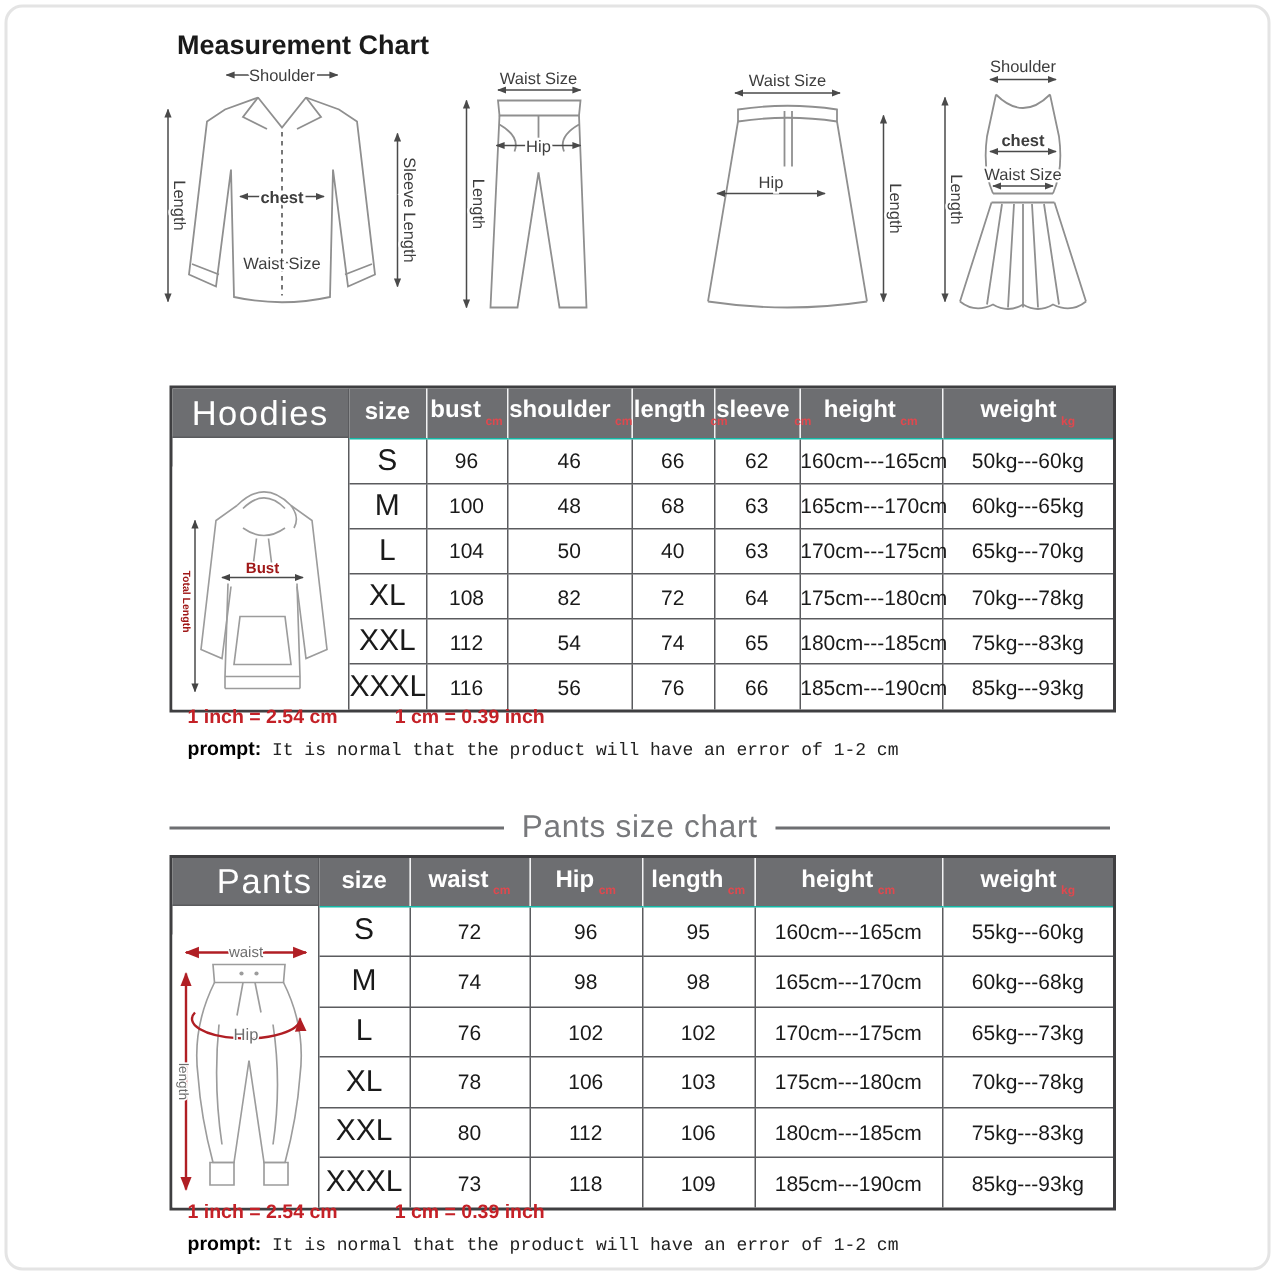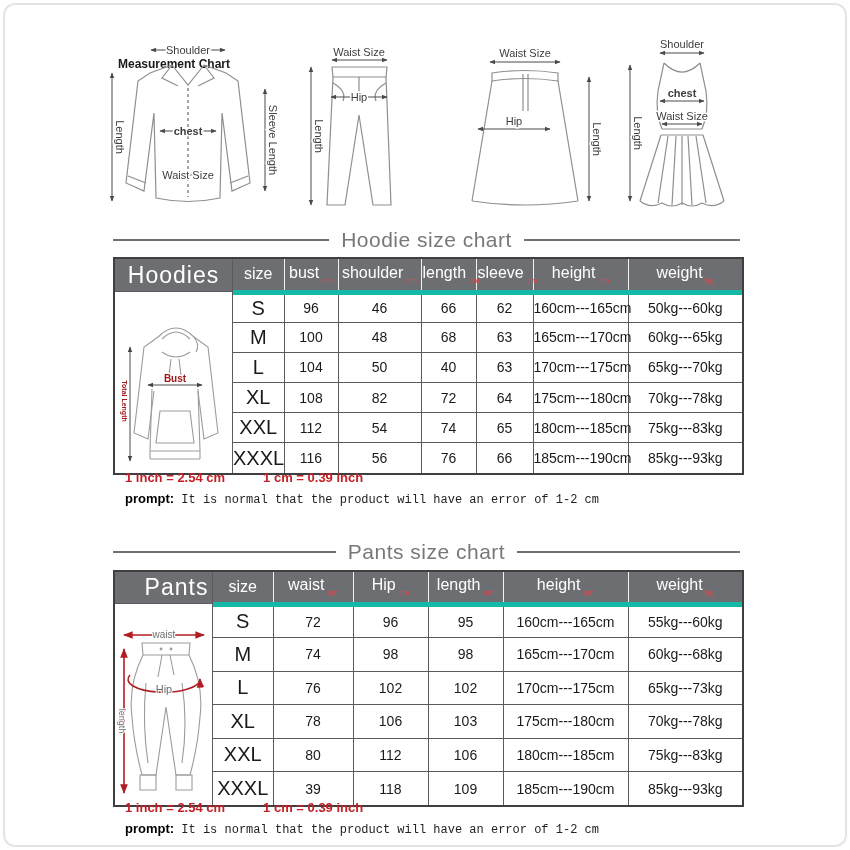--- a/index.html
+++ b/index.html
@@ -1,21 +1,21 @@
 <!DOCTYPE html>
 <html><head>
 <meta charset="utf-8">
 <style>
   html,body{margin:0;padding:0;background:#fff;}
   #canvas{position:relative;width:850px;height:850px;background:#fff;overflow:hidden;
           font-family:"Liberation Sans",sans-serif;color:#111;}
   .frame{position:absolute;inset:3px;border:2px solid #e4e4e4;border-radius:12px;pointer-events:none;}
 
   
-  .page-title{position:absolute;left:118px;top:20px;font-size:12px;font-weight:bold;color:#1a1a1a;margin-top:37px;}
+  .page-title{position:absolute;left:118px;top:20px;font-size:18px;font-weight:bold;color:#1a1a1a;}
 
   
   .diag{position:absolute;top:33px;}
   .dlab{font-size:11px;fill:#3d3d3d;paint-order:stroke;stroke:#ffffff;stroke-width:3px;
         font-family:"Liberation Sans",sans-serif;}
   .dlab.b{font-weight:bold;}
   .garment{fill:none;stroke:#8f8f8f;stroke-width:1.2;}
   .dim{stroke:#4a4a4a;stroke-width:1;fill:none;}
   .dash{stroke-dasharray:3,3;}
 
@@ -32,22 +32,22 @@
   .pants-chart .col-left{width:97px;}
   .product-head{background:#6d6e71;color:#fff;display:flex;align-items:center;justify-content:center;
                 font-size:23px;letter-spacing:1px;border-bottom:1px solid #5a5b5e;box-sizing:border-box;}
   .hoodie-chart .product-head{height:33px;}
   .pants-chart .product-head{height:32px;padding-left:26px;}
   .img-cell{flex:1;display:flex;align-items:center;justify-content:center;background:#fff;}
 
   table.sizes{border-collapse:collapse;table-layout:fixed;}
   .t-hoodie{width:509px;}
   .t-pants{width:529px;}
-  table.sizes th{background:#6d6e71;color:#fff;font-weight:normal;font-size:16px;
-                 border-left:1px solid #f2f2f3;border-bottom:5px solid #14b8a6;box-sizing:border-box;
+  table.sizes th{background:#6d6e71;color:#fff;font-weight:bold;font-size:16px;
+                 border-left:1px solid #f2f2f3;border-bottom:1px solid #14b8a6;box-sizing:border-box;
                  white-space:nowrap;}
   .t-hoodie th{height:33px;}
   .t-pants th{height:32px;}
   table.sizes th:first-child{border-left:none;}
   table.sizes th .unit{font-size:8px;color:#e0484e;margin-left:3px;vertical-align:-5px;}
   table.sizes td{border:1px solid #5a5b5e;border-top:none;text-align:center;font-size:14px;
                  padding:0;white-space:nowrap;color:#1a1a1a;}
   table.sizes td:first-child{border-left:none;font-size:20px;}
   table.sizes td:last-child{border-right:none;}
   table.sizes tbody tr:last-child td{border-bottom:none;}
@@ -151,25 +151,20 @@
     <line class="dim" x1="52" y1="20" x2="96" y2="20" marker-start="url(#arD)" marker-end="url(#arD)"></line>
     <text class="dlab" x="74" y="15" text-anchor="middle">Shoulder</text>
     <line class="dim" x1="52" y1="68" x2="96" y2="68" marker-start="url(#arD)" marker-end="url(#arD)"></line>
     <text class="dlab b" x="74" y="64" text-anchor="middle">chest</text>
     <line class="dim" x1="54" y1="91" x2="94" y2="91" marker-start="url(#arD)" marker-end="url(#arD)"></line>
     <text class="dlab" x="74" y="87" text-anchor="middle">Waist Size</text>
     <line class="dim" x1="22" y1="32" x2="22" y2="168" marker-start="url(#arD)" marker-end="url(#arD)"></line>
     <text class="dlab" transform="rotate(90 26 100)" x="26" y="100" text-anchor="middle">Length</text>
   </svg>
 
-  <div class="sec-title" style="top:228px">
-    <span class="line"></span>
-    <span class="txt">Hoodie size chart</span>
-    <span class="line"></span>
-  </div>
 
   <div class="chart hoodie-chart" style="top:257px">
     <div class="col-left">
       <div class="product-head">Hoodies</div>
       <div class="img-cell">
         <svg width="112" height="162" viewBox="0 0 112 162">
           <defs>
             <marker id="arH" viewBox="0 0 10 10" refX="9" refY="5" markerWidth="6" markerHeight="6" orient="auto-start-reverse">
               <path d="M0,1 L10,5 L0,9 z" fill="#444"></path>
             </marker>
@@ -363,21 +358,21 @@
           <tr>
             <td>XXL</td>
             <td>80</td>
             <td>112</td>
             <td>106</td>
             <td>180cm---185cm</td>
             <td>75kg---83kg</td>
           </tr>
           <tr>
             <td>XXXL</td>
-            <td>39</td>
+            <td>73</td>
             <td>118</td>
             <td>109</td>
             <td>185cm---190cm</td>
             <td>85kg---93kg</td>
           </tr>
         </tbody>
     </table>
   </div>
 
   <div class="notes" style="top:800px">

